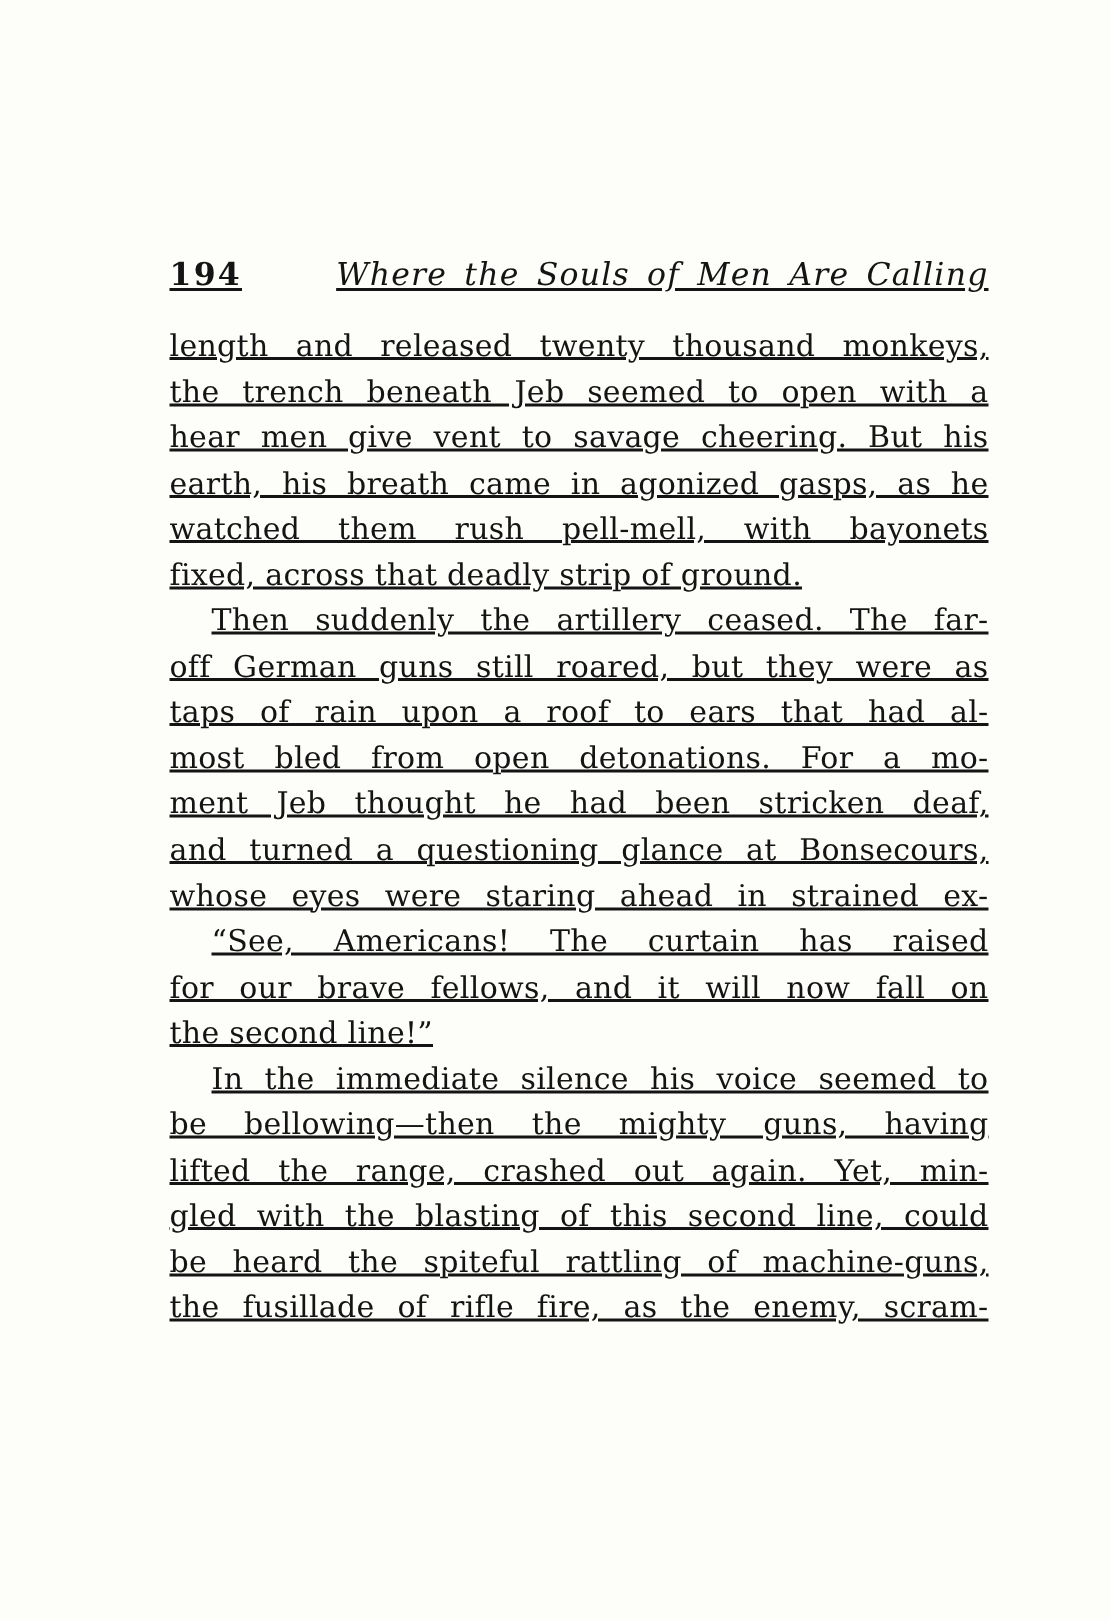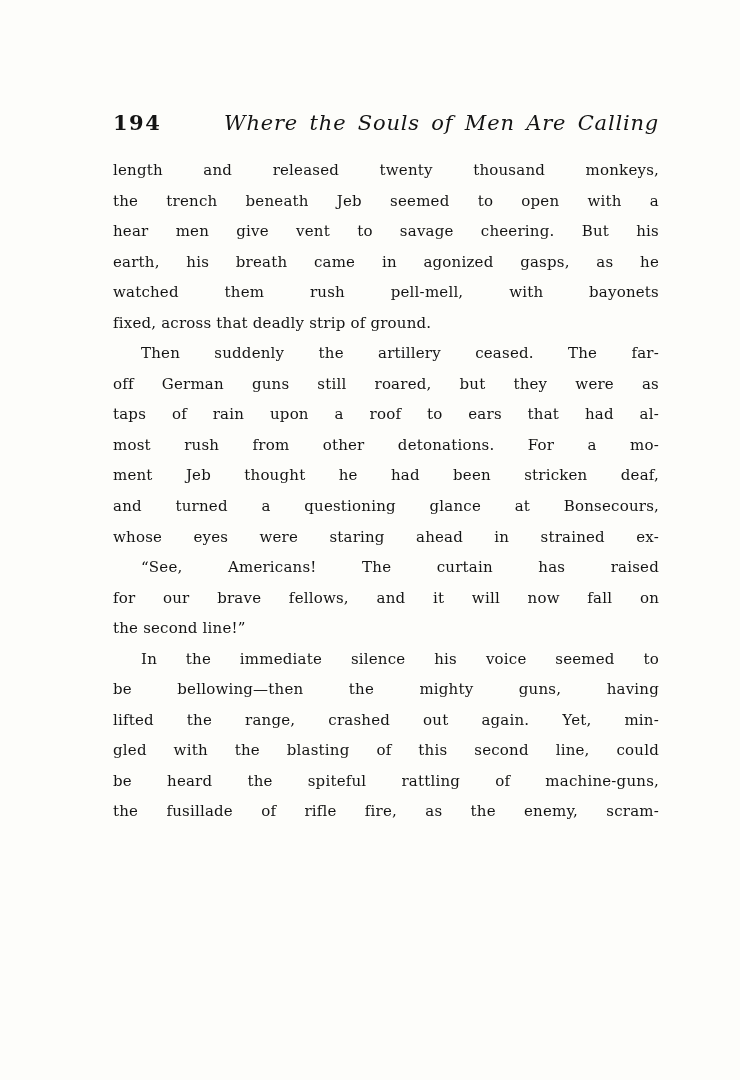--- a/index.html
+++ b/index.html
@@ -8,21 +8,22 @@
     background: #fdfdfa;
     font-family: "DejaVu Serif", "Liberation Serif", serif;
     color: #141414;
     overflow: hidden;
     position: relative;
   }
   .page {
     position: absolute;
     top: 0; left: 0;
     width: 740px; height: 1080px;
-    padding: 60px 0 0 113px;
+    padding: 120px 0 0 113px;
+    text-decoration: underline;
   }
   .text-block {
     width: 546px;
   }
   .page-header {
     display: flex;
     align-items: baseline;
     justify-content: space-between;
     width: 546px;
     font-size: 21px;
@@ -34,21 +35,21 @@
     letter-spacing: 1.5px;
     font-weight: bold;
   }
   .running-title {
     font-style: italic;
     letter-spacing: 0.8px;
     word-spacing: 4px;
     margin-top: 48px;
   }
   .body-text {
-    font-size: 15px;
+    font-size: 20px;
     line-height: 30.55px;
     letter-spacing: 0.2px;
   }
   .line { }
   .line.justified {
     text-align: justify;
     text-align-last: justify;
   }
   .line.indented {
     text-indent: 28px;
@@ -69,21 +70,21 @@
           <div class="line justified">the trench beneath Jeb seemed to open with a</div>
           <div class="line justified">hear men give vent to savage cheering.  But his</div>
           <div class="line justified">earth, his breath came in agonized gasps, as he</div>
           <div class="line justified">watched them rush pell-mell, with bayonets</div>
           <div class="line">fixed, across that deadly strip of ground.</div>
         </div>
         <div class="paragraph">
           <div class="line justified indented">Then suddenly the artillery ceased.  The far-</div>
           <div class="line justified">off German guns still roared, but they were as</div>
           <div class="line justified">taps of rain upon a roof to ears that had al-</div>
-          <div class="line justified">most rush from other detonations.  For a mo-</div>
+          <div class="line justified">most bled from open detonations.  For a mo-</div>
           <div class="line justified">ment Jeb thought he had been stricken deaf,</div>
           <div class="line justified">and turned a questioning glance at Bonsecours,</div>
           <div class="line justified">whose eyes were staring ahead in strained ex-</div>
         </div>
         <div class="paragraph">
           <div class="line justified indented">“See, Americans!  The curtain has raised</div>
           <div class="line justified">for our brave fellows, and it will now fall on</div>
           <div class="line">the second line!”</div>
         </div>
         <div class="paragraph">

